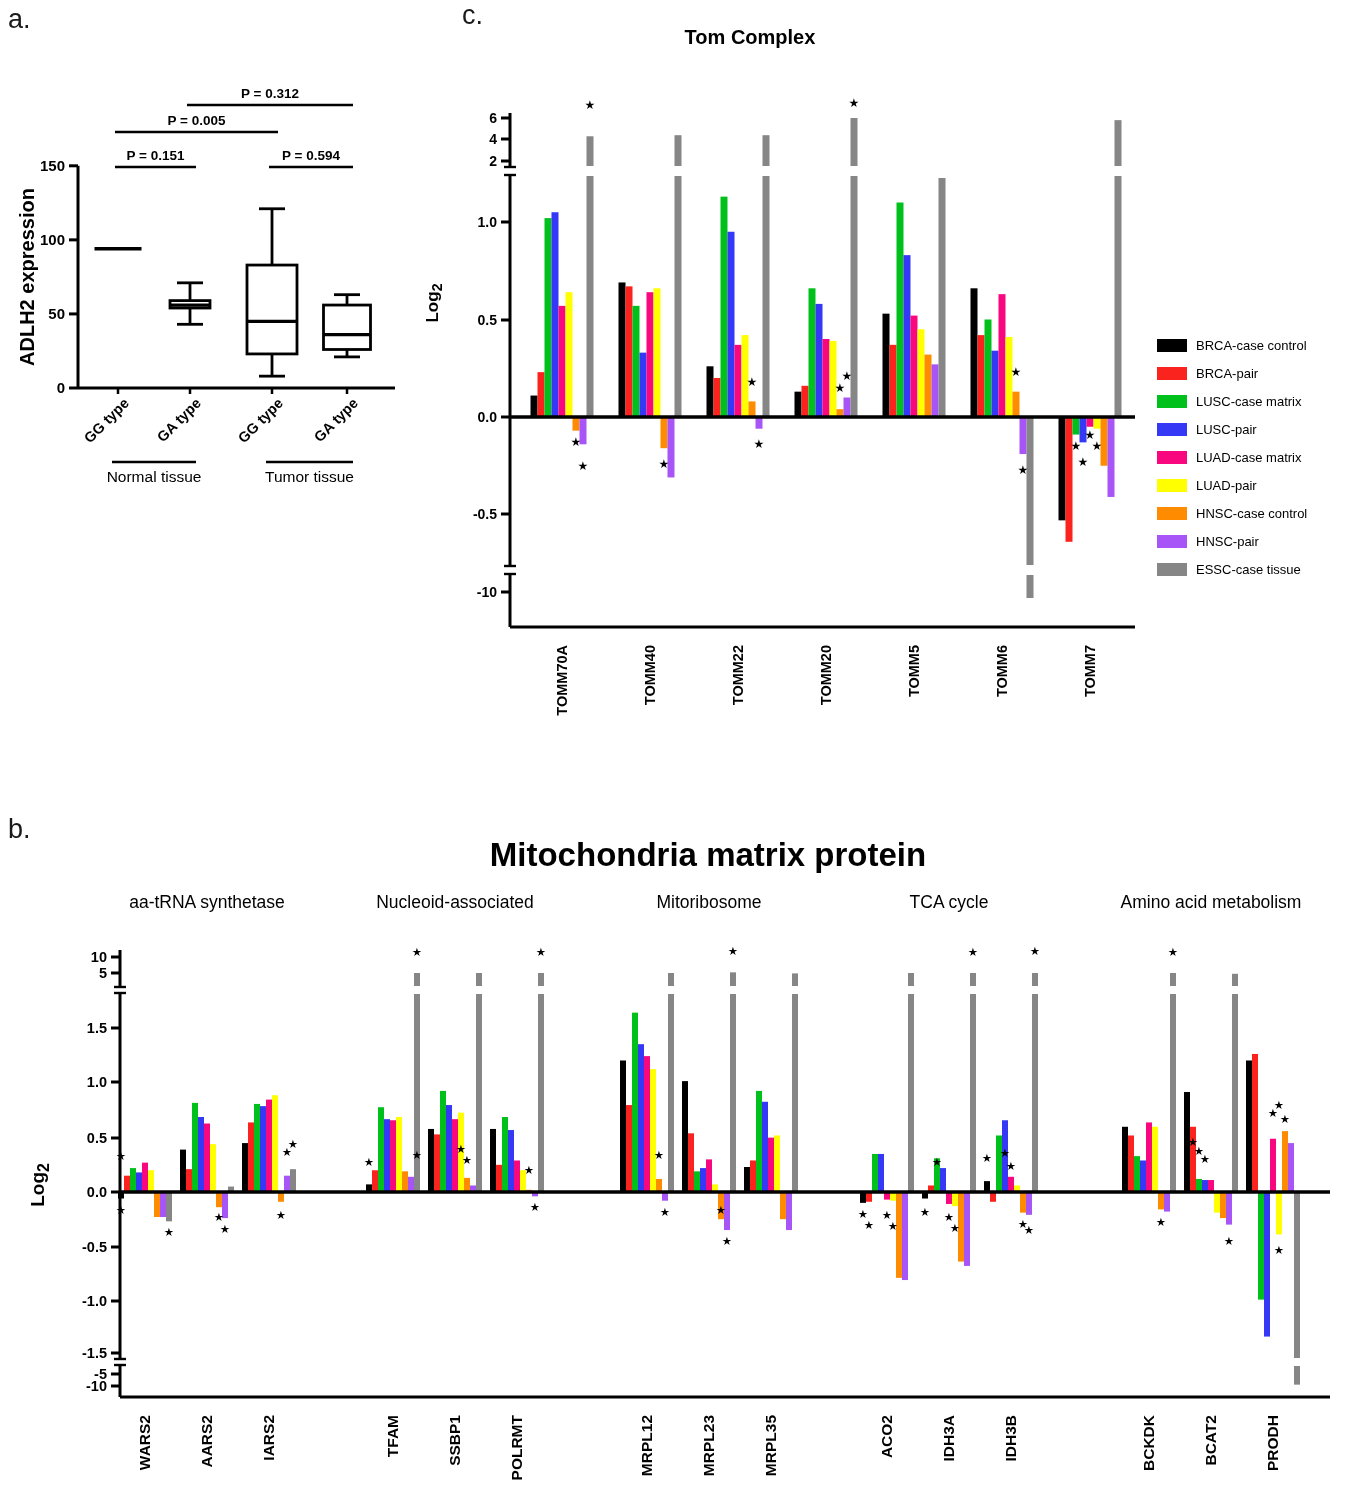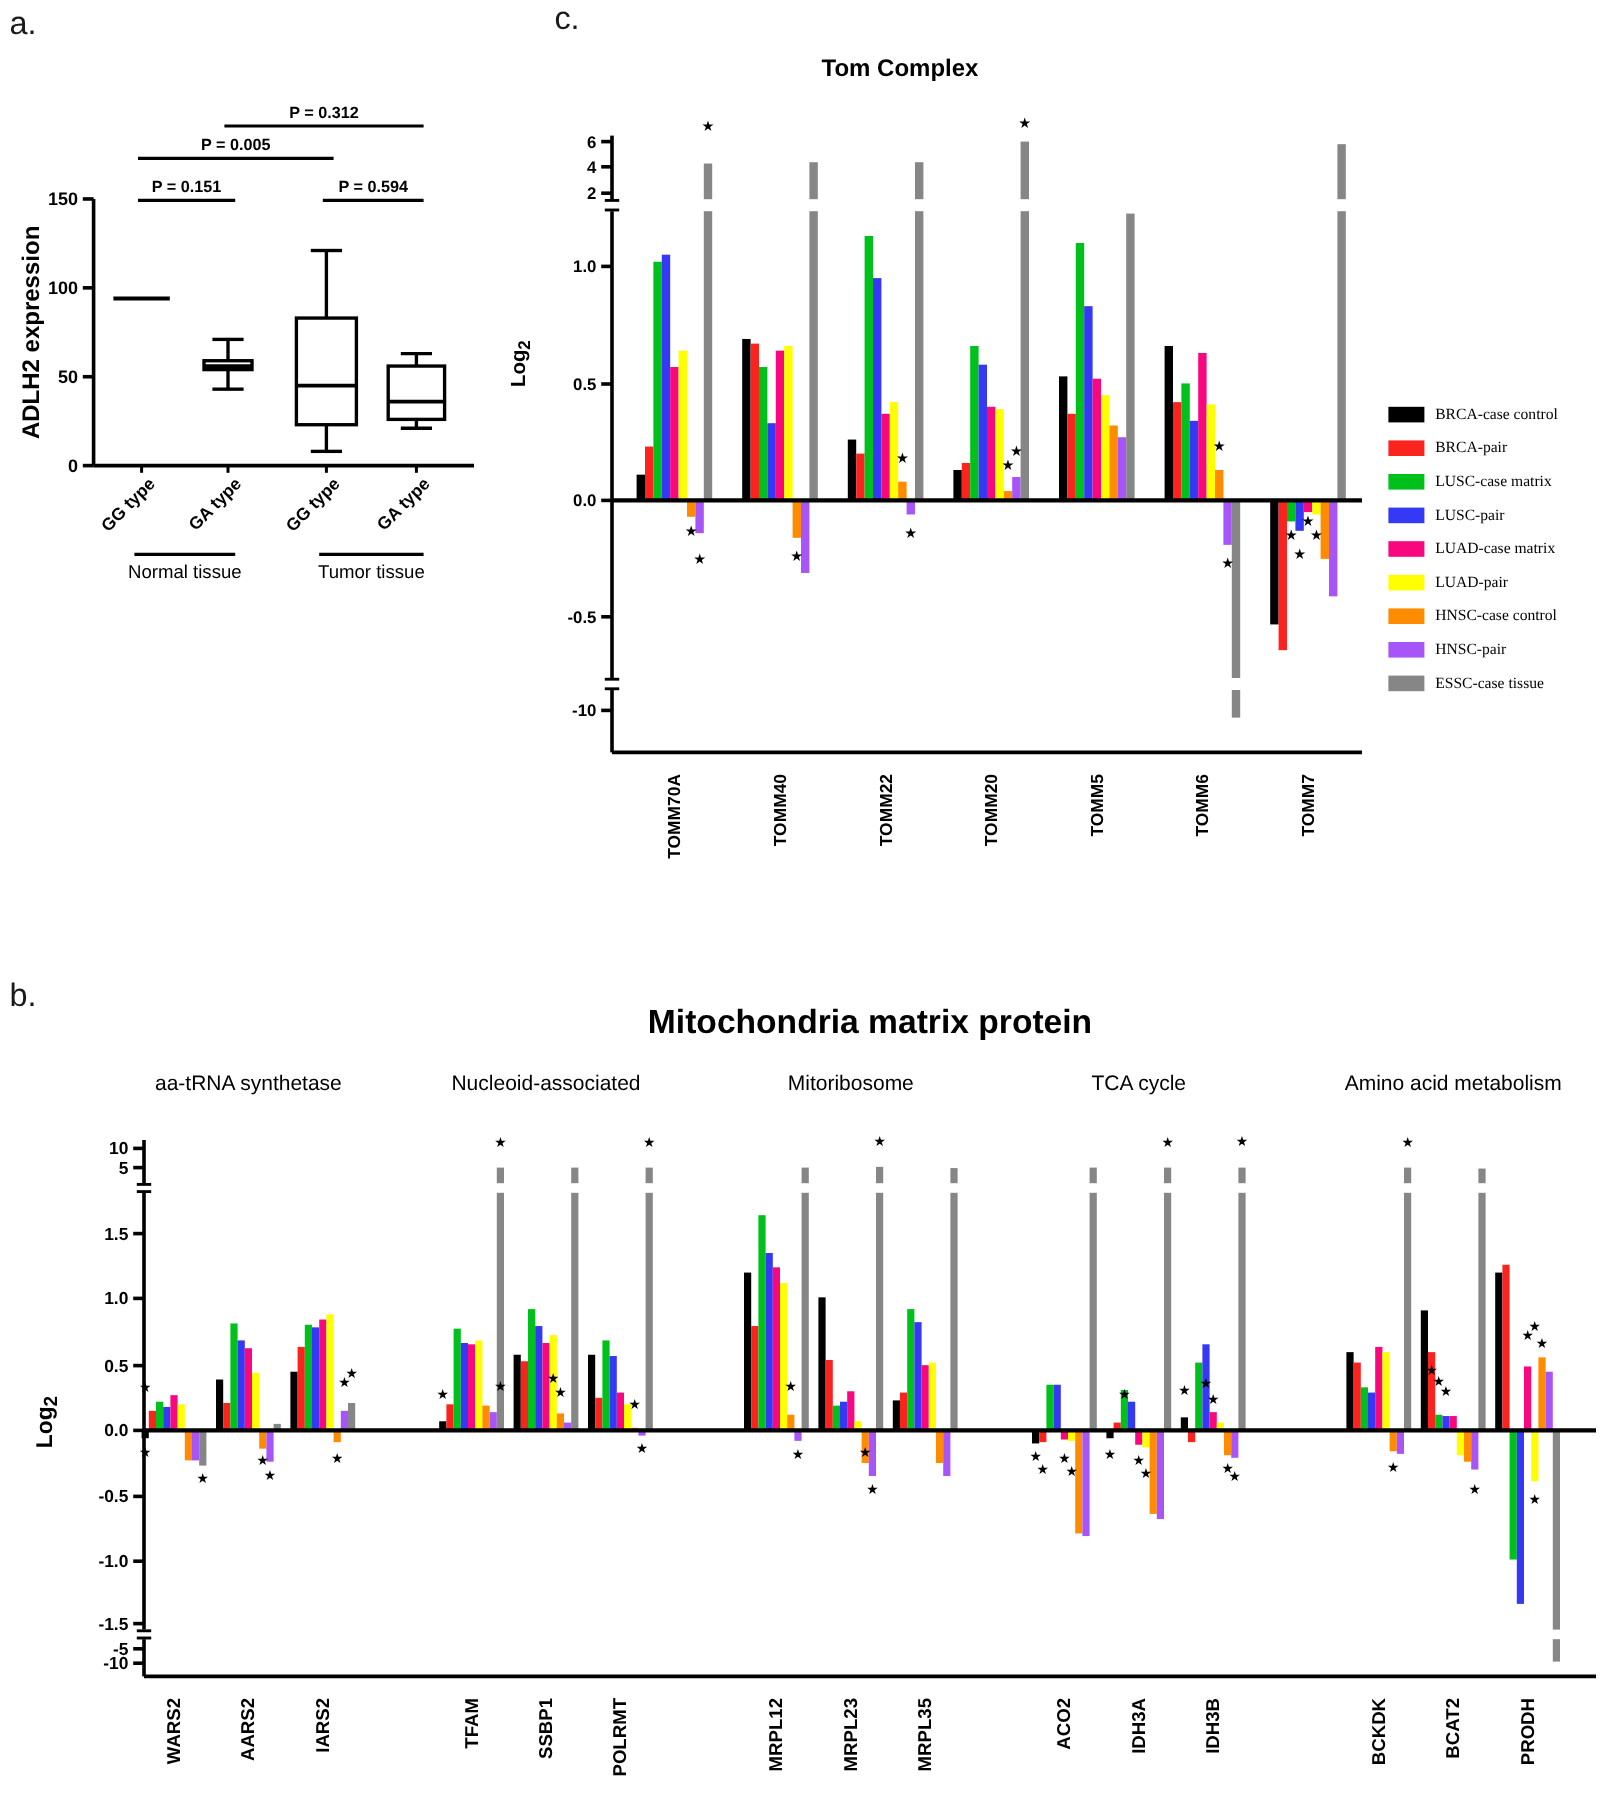--- a/index.html
+++ b/index.html
@@ -1,33 +1,33 @@
 <!DOCTYPE html>
 <html><head>
 <meta charset="utf-8">
 <style>
   html,body{margin:0;padding:0;background:#fff;}
   *{box-sizing:border-box;}
   .canvas{position:relative;width:1350px;height:1503px;background:#fff;overflow:hidden;
           font-family:"Liberation Sans", sans-serif;color:#000;}
   .panel-letter{position:absolute;font-size:27px;color:#1a1a1a;}
   .chart-title{position:absolute;font-weight:bold;text-align:center;white-space:nowrap;}
-  #title-c{left:565px;top:26px;width:370px;font-size:20px;margin-top:20px;}
-  #title-b{left:375px;top:836px;width:700px;font-size:28px;}
+  #title-c{left:565px;top:26px;width:370px;font-size:20px;}
+  #title-b{left:358px;top:836px;width:700px;font-size:33px;}
   .ylabel{position:absolute;font-weight:bold;white-space:nowrap;
           transform:translate(-50%,-50%) rotate(-90deg);}
   #ylabel-a{left:27px;top:277px;font-size:20px;}
   #ylabel-c{left:434px;top:303px;font-size:17px;}
   #ylabel-b{left:40px;top:1185px;font-size:19px;}
   svg{position:absolute;}
   #svg-a{left:0;top:0;}
   #svg-c{left:450px;top:0;}
   #svg-b{left:0;top:800px;}
   #legend{position:absolute;left:1157px;top:331px;z-index:3;}
-  .legend-item{display:flex;align-items:center;height:28px;font-family:Liberation Serif, serif;}
+  .legend-item{display:flex;align-items:center;height:28px;}
   .legend-swatch{width:30px;height:13px;margin-right:9px;flex:0 0 auto;}
   .legend-label{font-size:13px;white-space:nowrap;}
 </style>
 </head>
 <body>
 
 <div class="canvas">
   <div class="panel-letter" style="left:8px;top:4px;">a.</div>
   <div class="panel-letter" style="left:462px;top:0px;">c.</div>
   <div class="panel-letter" style="left:8px;top:814px;">b.</div>

